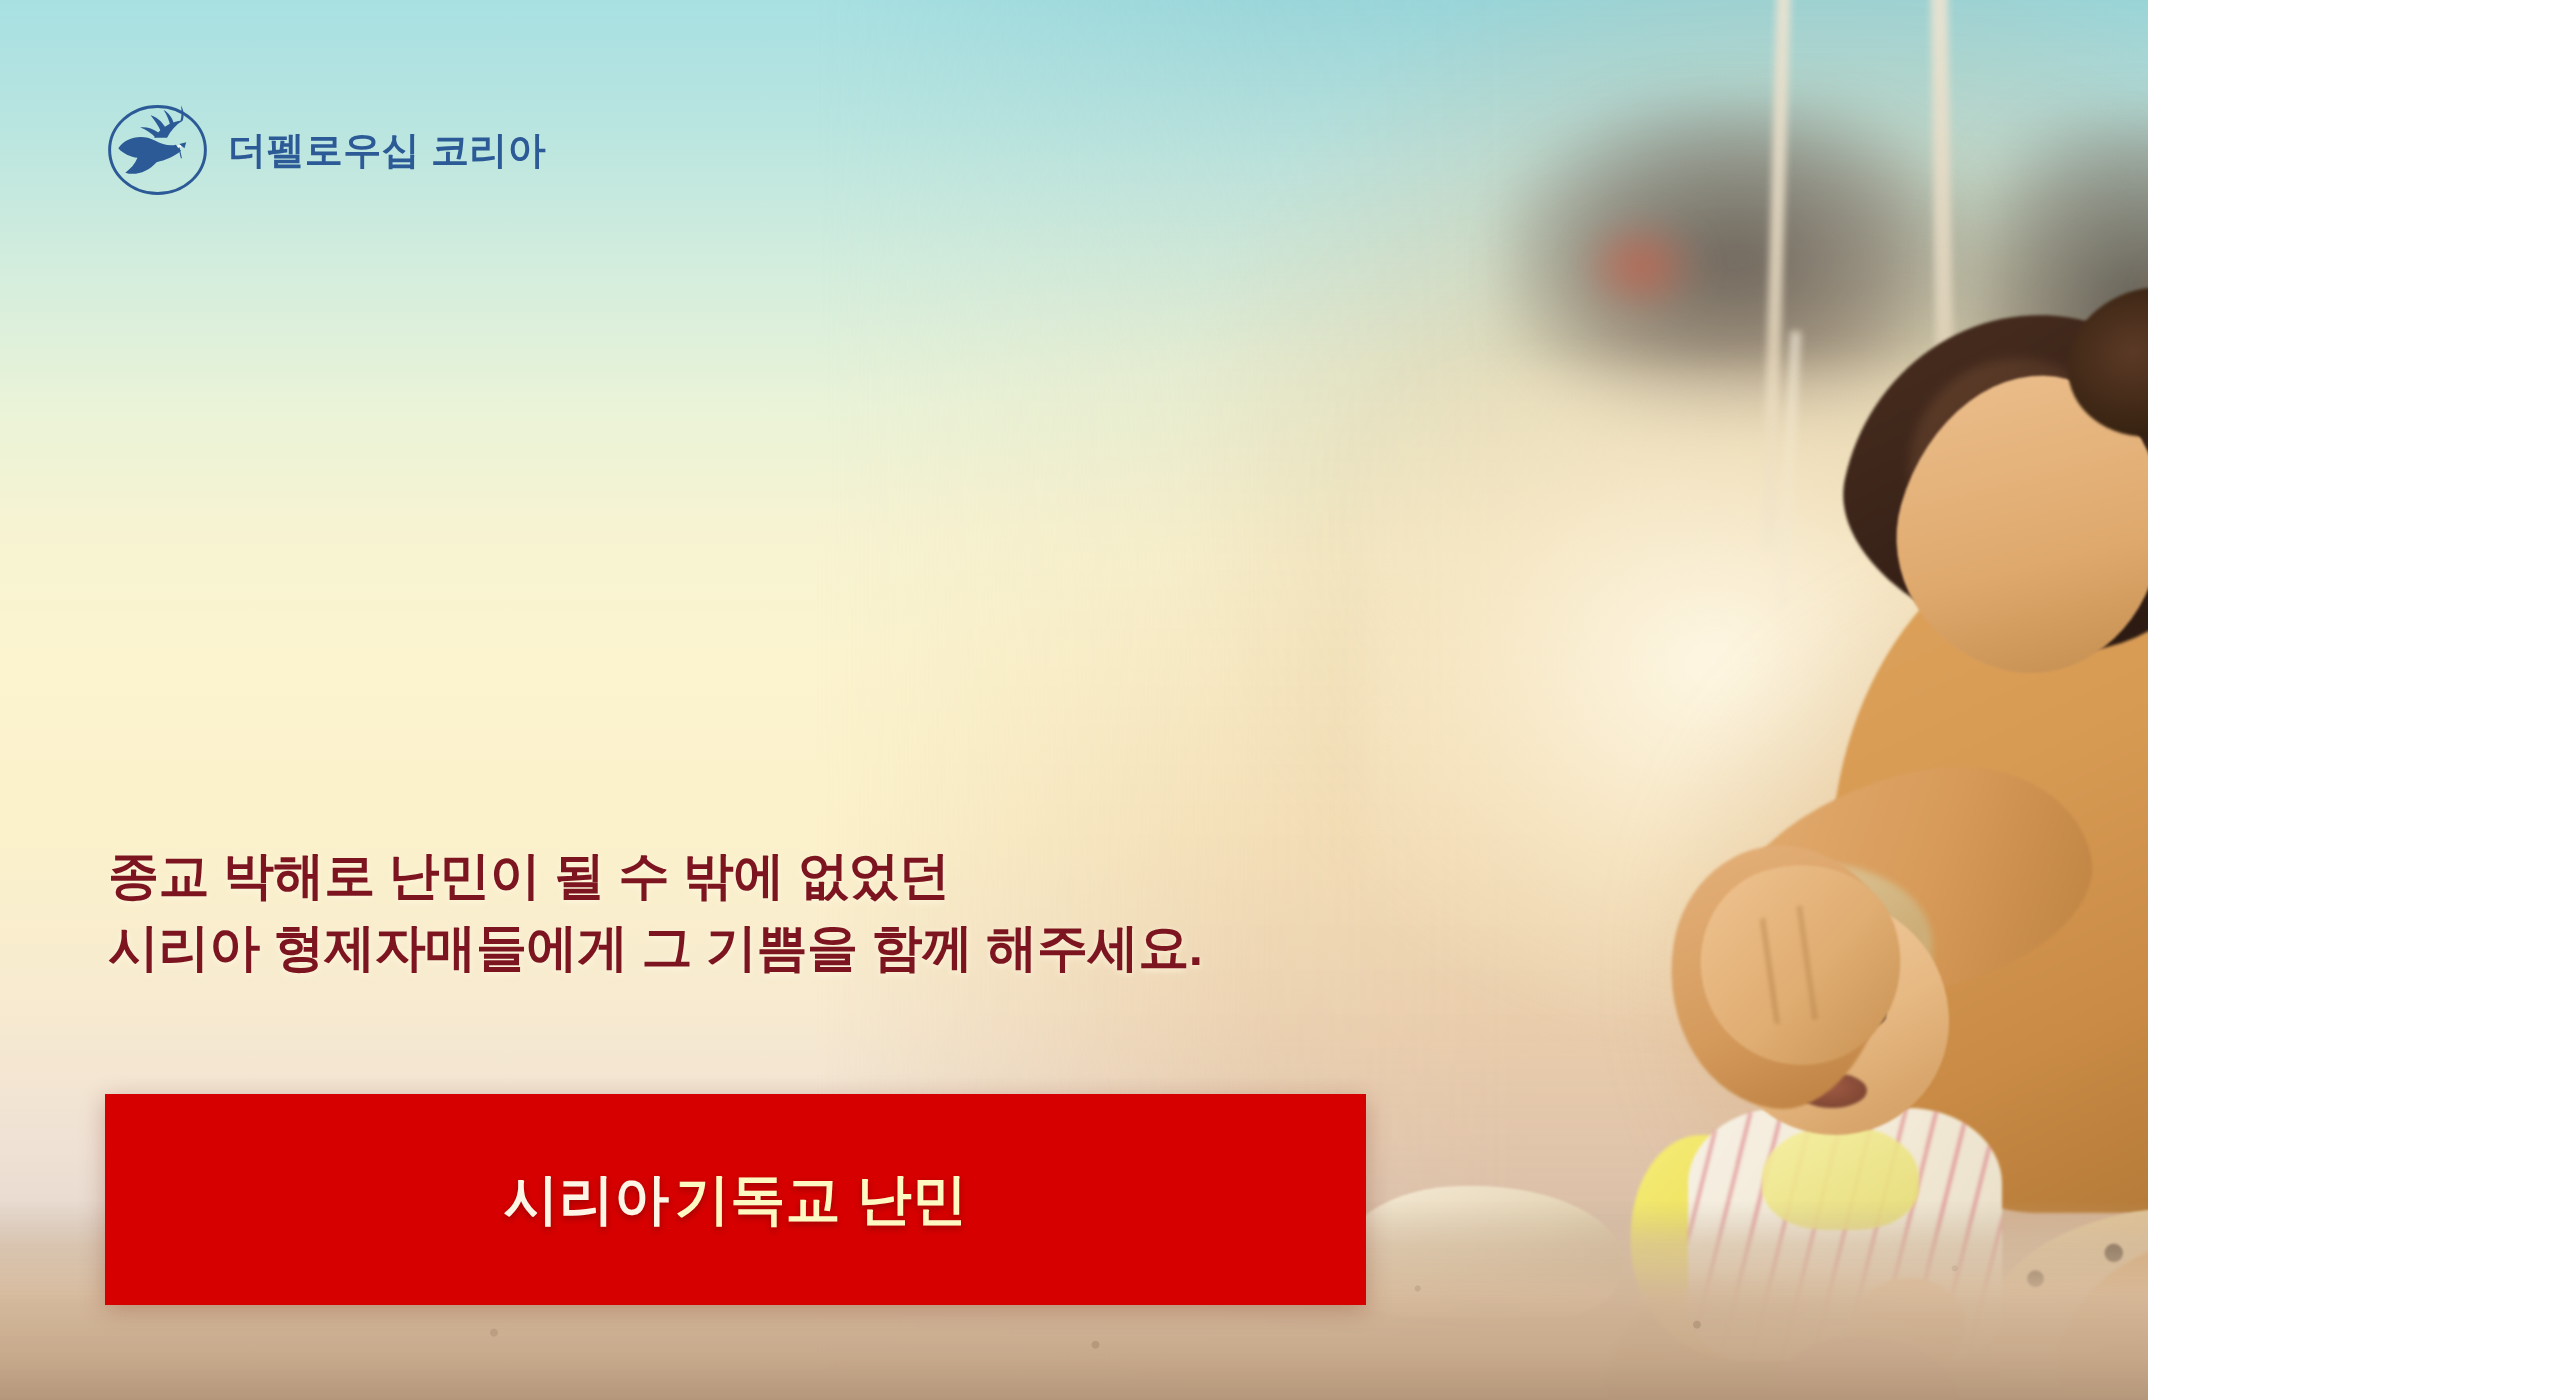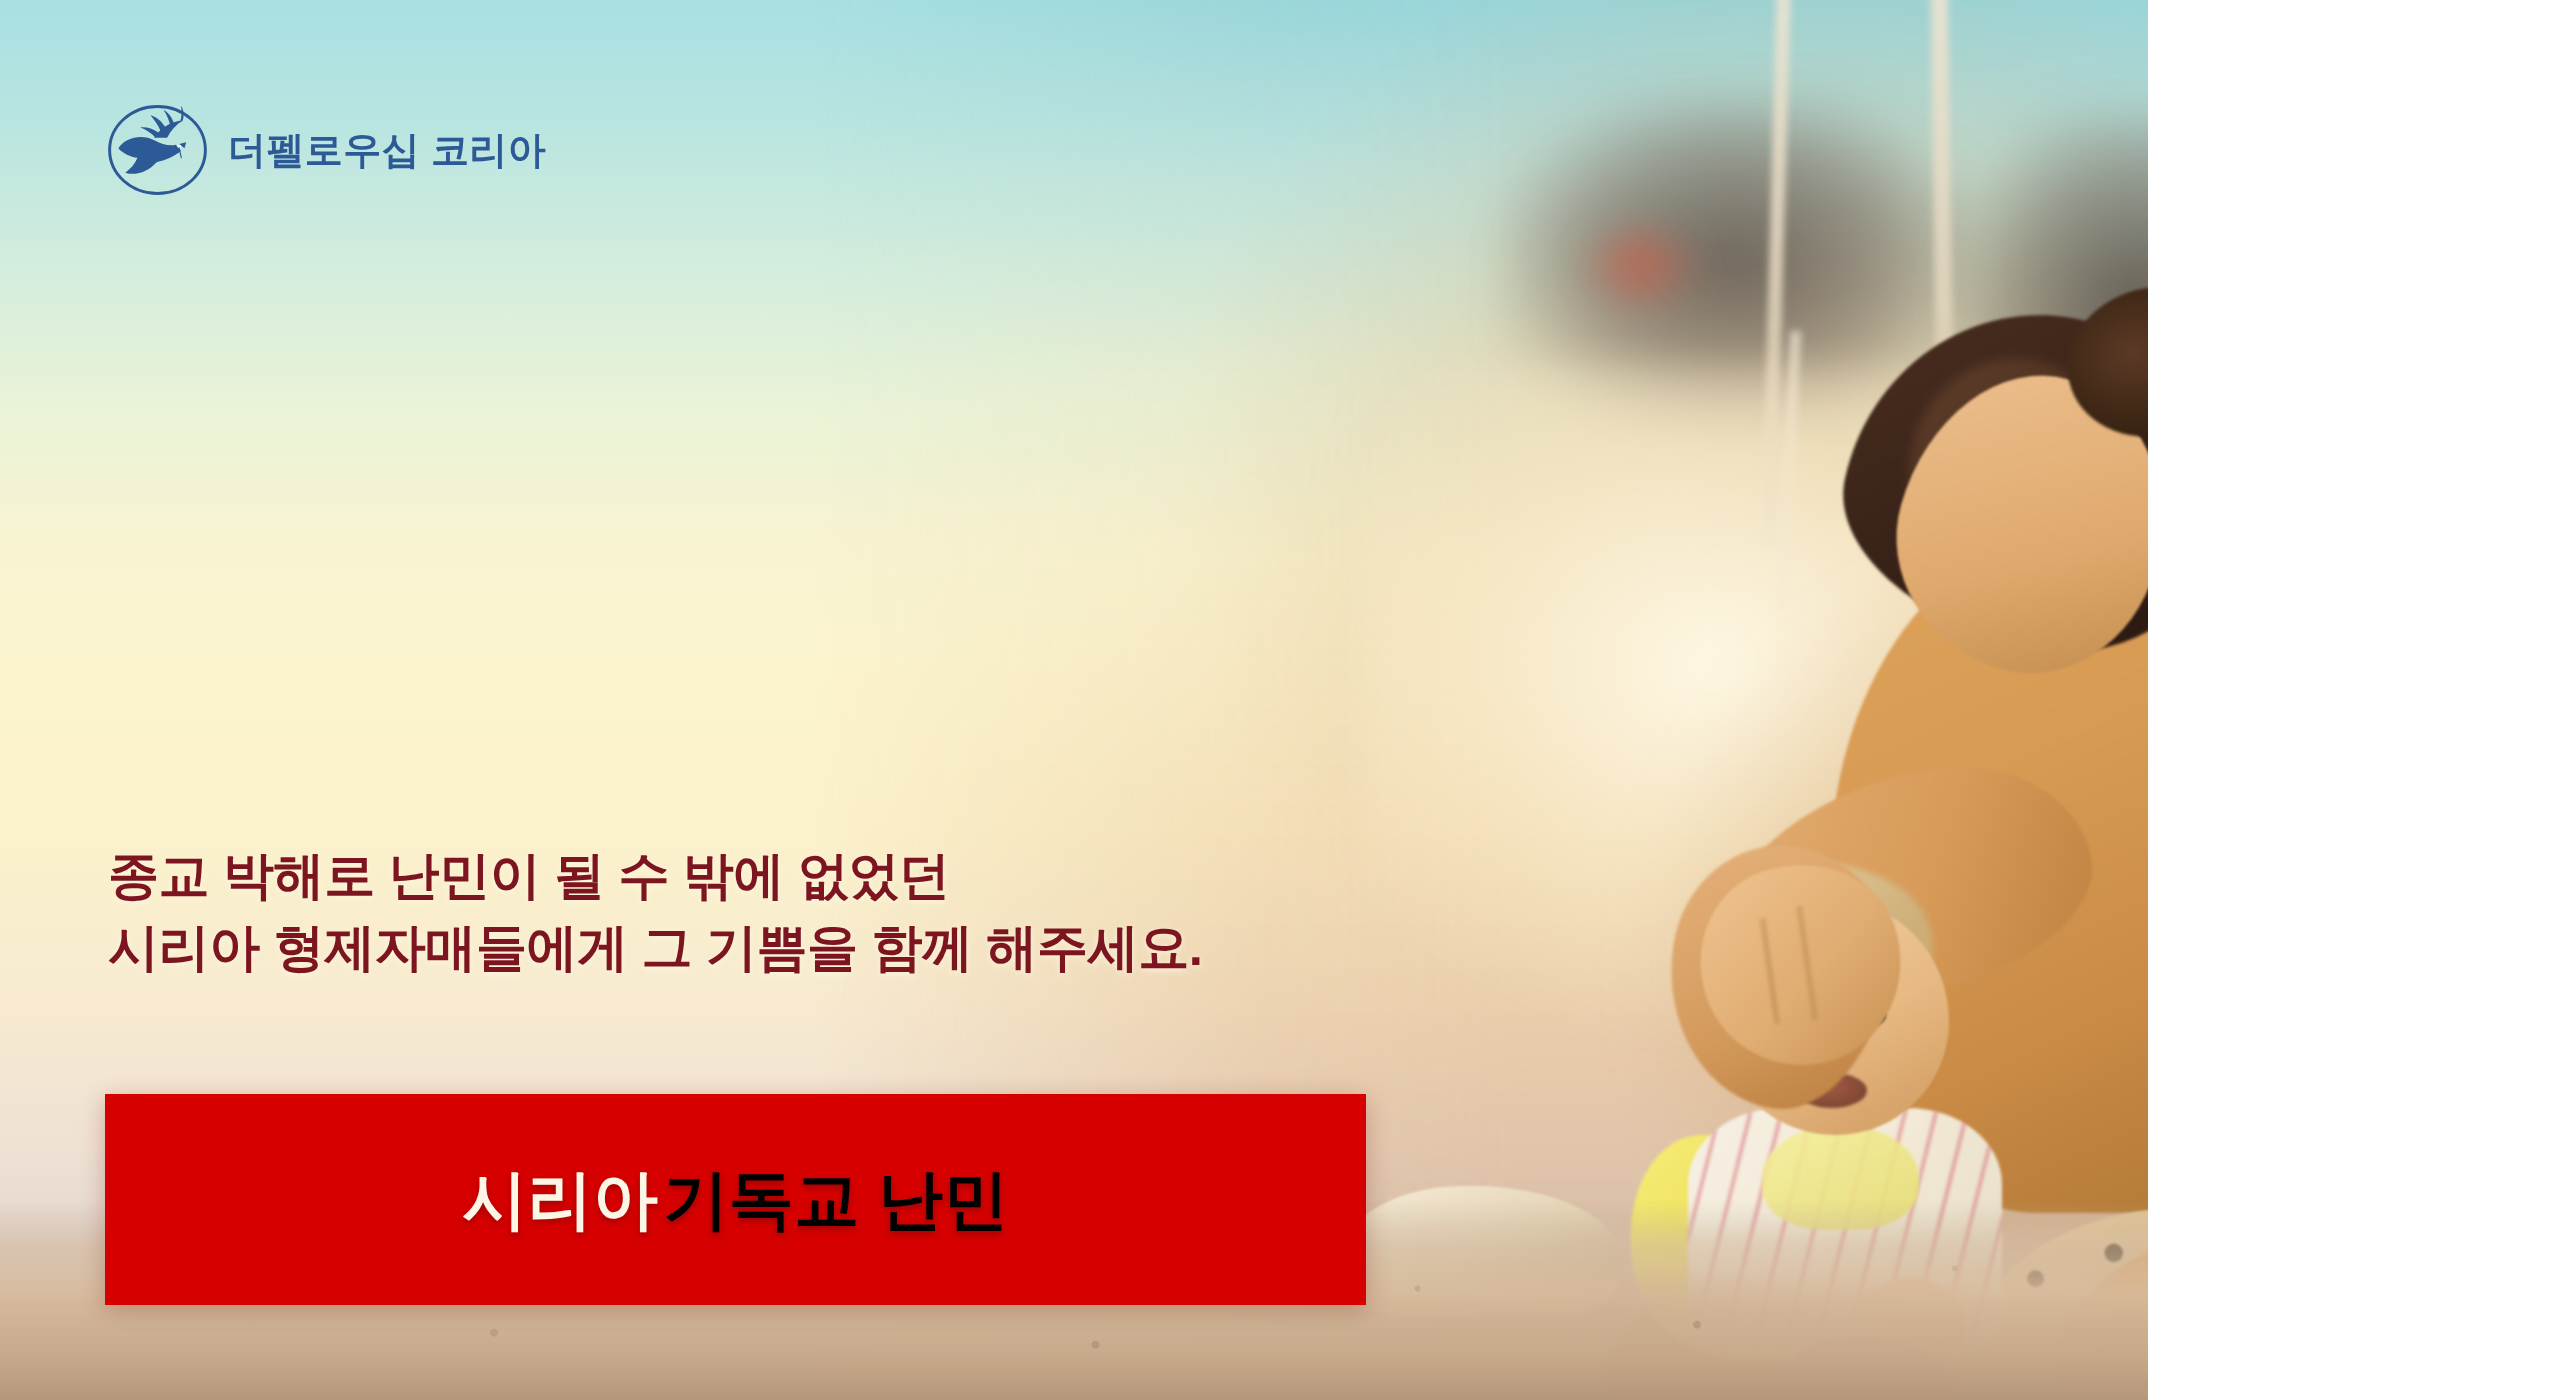--- a/index.html
+++ b/index.html
@@ -405,28 +405,28 @@
     border: 0;
     padding: 0;
     display: flex;
     align-items: center;
     justify-content: center;
     gap: 0.38em;
     cursor: pointer;
     box-shadow: 0 5.2px 23px rgba(110,20,12,0.28);
   }
   .cta-text {
-    font-size: 65px;
+    font-size: 55px;
     font-weight: 700;
     letter-spacing: 0.4px;
     white-space: nowrap;
     text-shadow: 0 2.6px 6.1px rgba(90,8,8,0.45);
   }
   .cta-white  { color: #fdf6e6; }
-  .cta-accent { color: #000000; }
+  .cta-accent { color: #fef9c3; }
 </style>
 </head>
 <body>
 
 <div class="banner">
 
   <div class="photo-layer">
     <div class="photo-haze"></div>
 
     <div class="tent-dark-a"></div>

